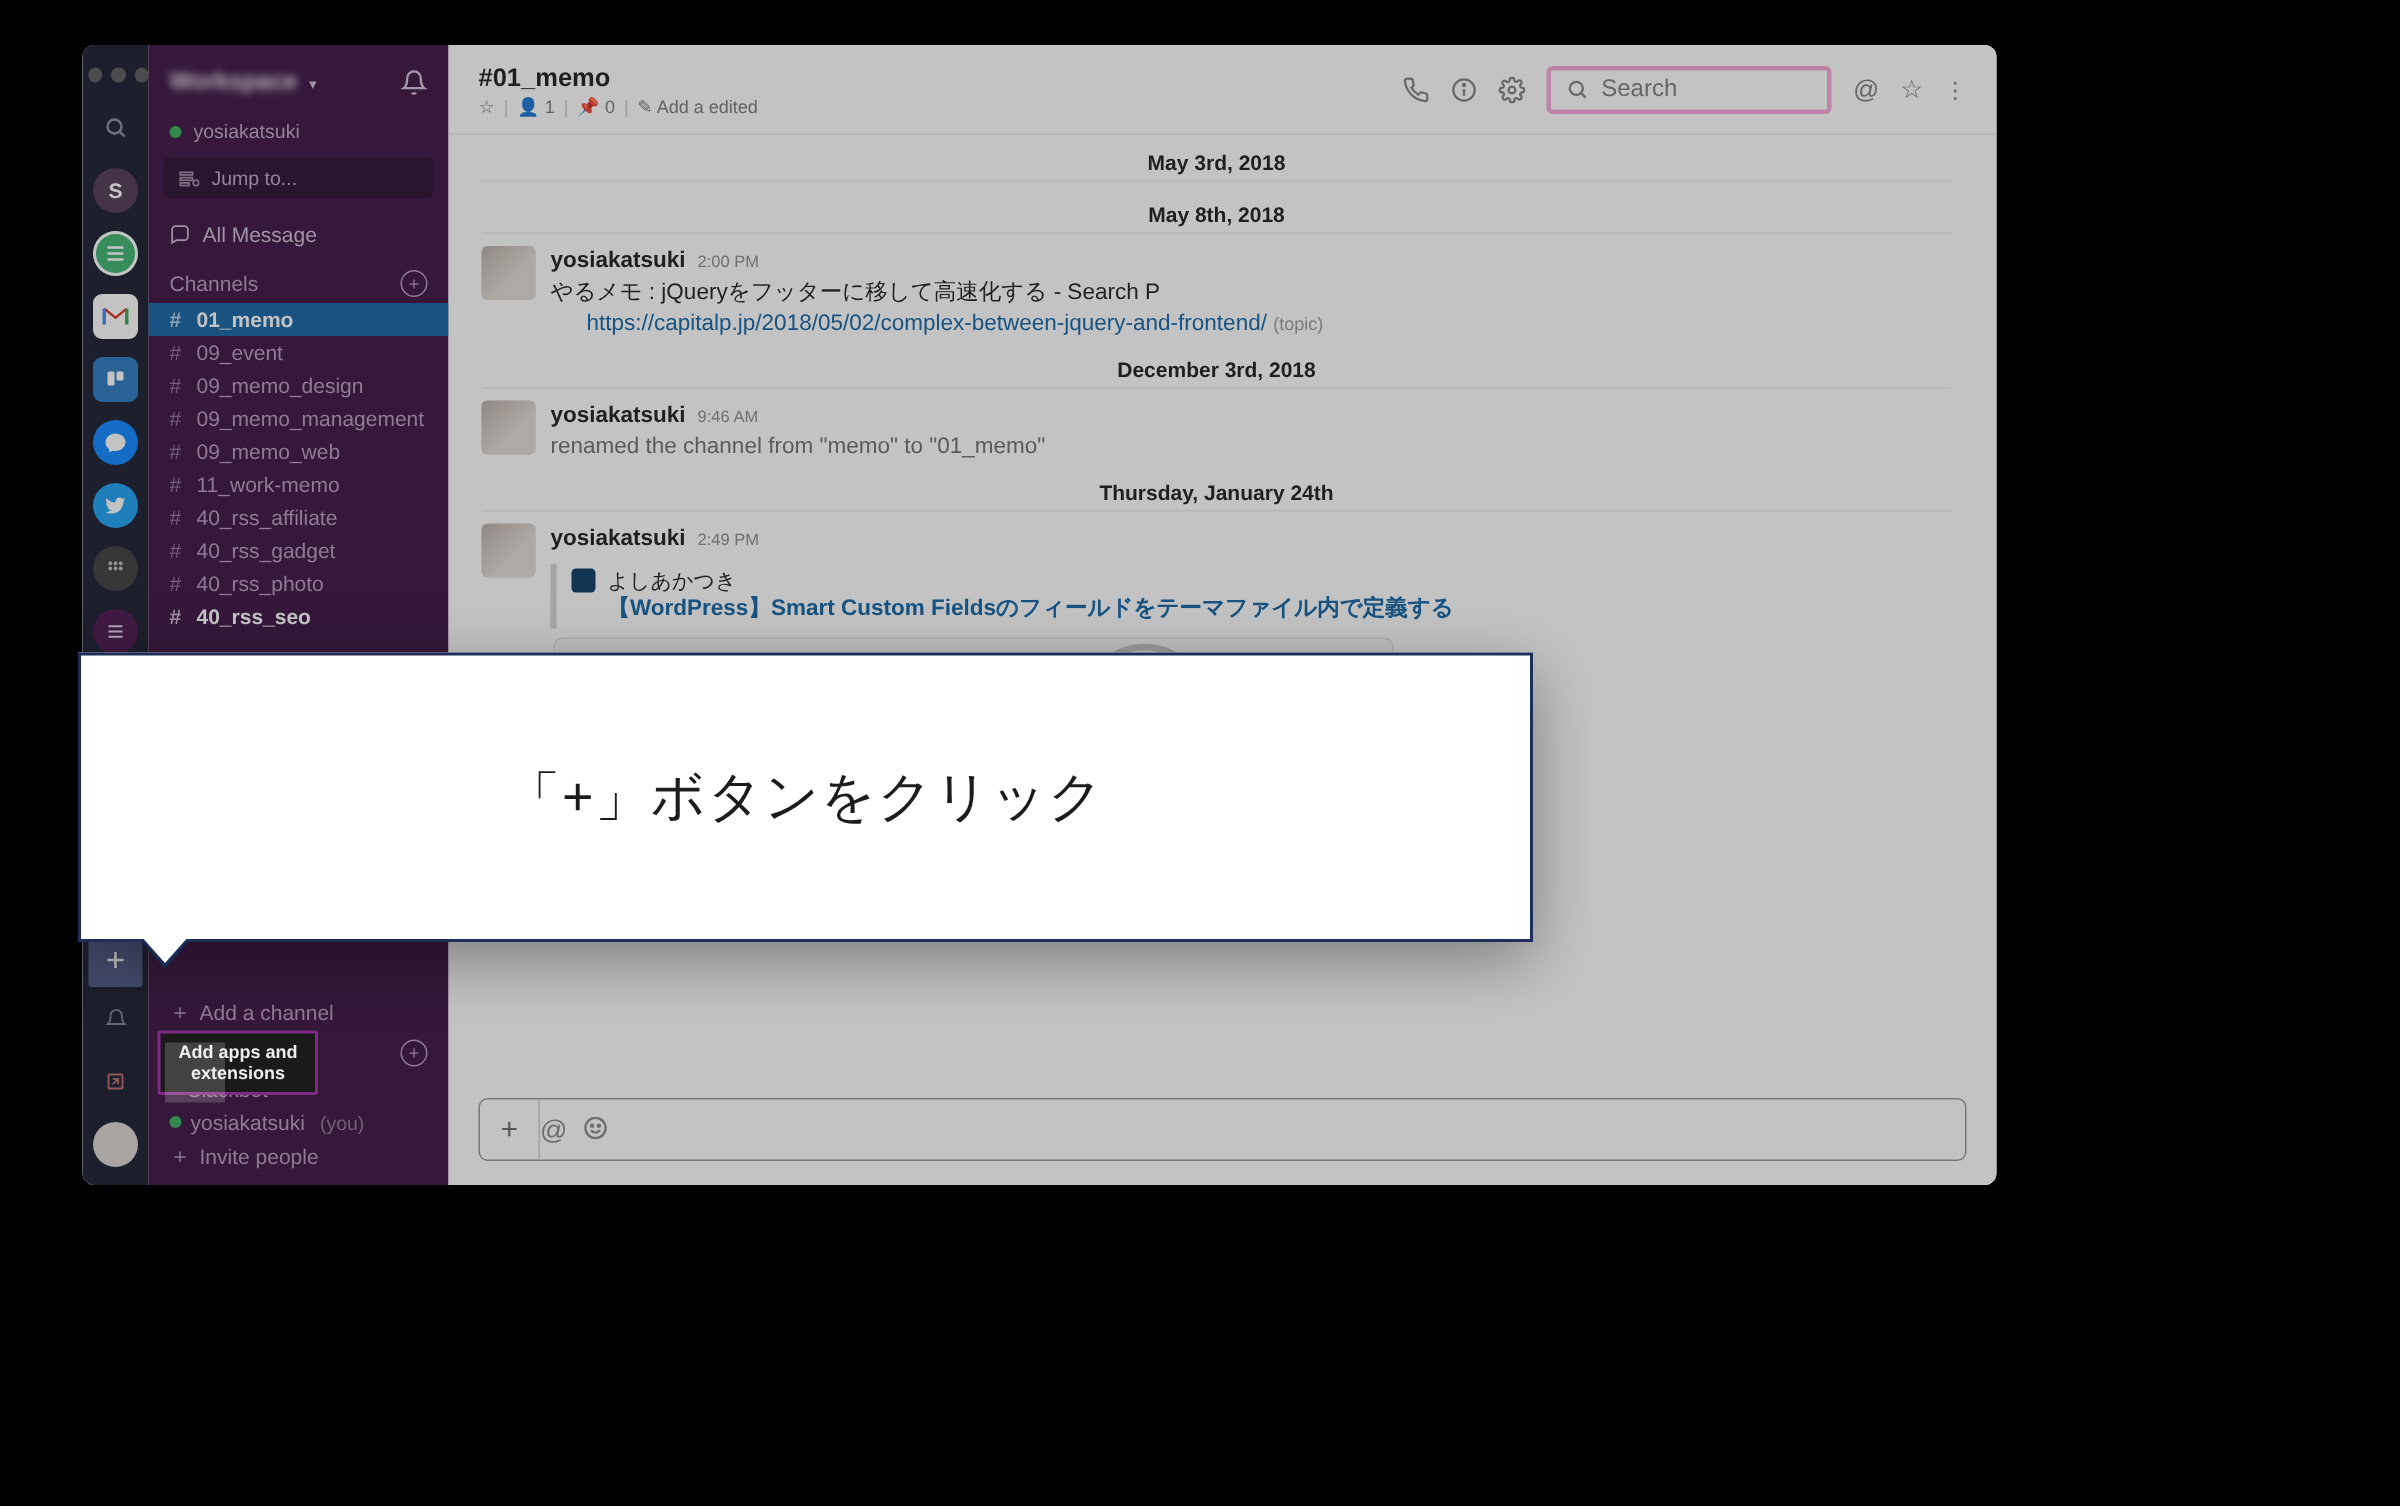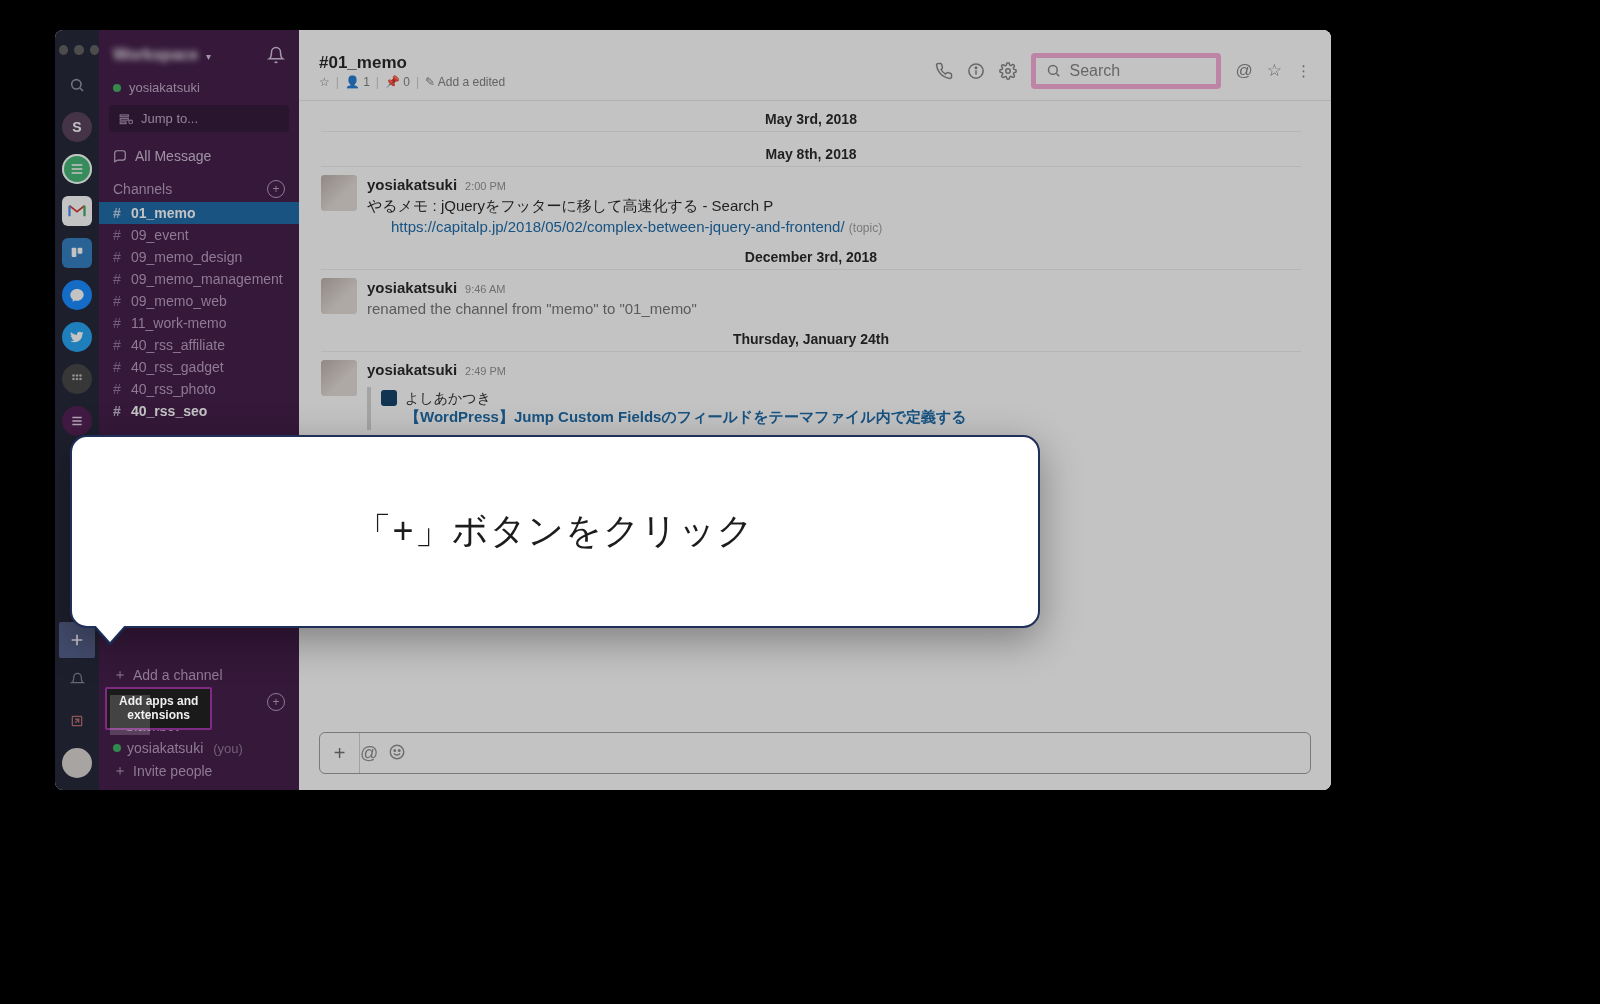--- a/index.html
+++ b/index.html
@@ -103,30 +103,30 @@
     z-index: 5;
   }
 
   
   .main {
     flex:1; display:flex; flex-direction:column; position:relative;
     background:#fff;
   }
   .chat-header {
     height:60px; border-bottom:1px solid #e8e8e8; display:flex; align-items:center;
-    padding: 0 20px; justify-content:space-between;margin-top:11px;
+    padding: 0 20px; justify-content:space-between;
   }
   .ch-left { display:flex; flex-direction:column; gap:2px;}
   .ch-title { font-weight:800; font-size:17px; color:#1d1c1d; }
   .ch-meta { display:flex; align-items:center; gap:6px; color:#7a7a7a; font-size:12px;}
   .ch-meta .sep { color:#c9c9c9; }
   .ch-meta .link { color:#7a7a7a; }
   .ch-right { display:flex; align-items:center; gap:14px; color:#6f6f6f; }
   .search-box {
-    border:5px solid #f9a8d4; border-radius:4px; padding:4px 10px; display:flex; align-items:center; gap:8px;
+    border:3px solid #f9a8d4; border-radius:4px; padding:4px 10px; display:flex; align-items:center; gap:8px;
     width:190px; color:#808080; background:#fff;
   }
   .hicon { font-size:17px; color:#808080; }
   .hicon.small { font-size:15px; }
 
   .chat-scroll {
     flex:1; overflow:hidden; position:relative; padding: 0 30px 0 22px;
   }
   .date-sep {
     text-align:center; color:#1d1c1d; font-weight:700; font-size:14px; padding:6px 0 4px 0;
@@ -172,23 +172,23 @@
   .composer .cicons { display:flex; gap:10px; padding-right:12px; color:#8a8a8a; font-size:18px;}
 
   
   .dim {
     position:absolute; inset:0; background:rgba(40,40,44,0.28); pointer-events:none;
   }
 
   
   .callout {
     position:absolute;
-    left: 70px; top: 435px;
+    left: 52px; top: 435px;
     width: 970px; height: 193px;
-    background:#fff; border:2px solid #1e2f5a; border-radius:17px;
+    background:#fff; border:2px solid #1e2f5a; border-radius:0;
     box-shadow: 0 12px 40px rgba(0,0,0,.35);
     display:flex; align-items:center; justify-content:center;
     z-index: 20;
   }
   .callout-text {
     font-size:36px; color:#1d1c1d; letter-spacing:1px;
   }
   .callout-tail {
     position:absolute; left:94px; top:624px; width:0;height:0;
     border-left:16px solid transparent; border-right:16px solid transparent;
@@ -493,21 +493,21 @@
         <div class="msg-body">
           <div class="msg-head">
             <span class="msg-user">yosiakatsuki</span>
             <span class="msg-time">2:49 PM</span>
           </div>
           <div class="unfurl">
             <div class="unfurl-top">
               <span class="unfurl-icon"></span>
               <span>よしあかつき</span>
             </div>
-            <div><a class="link unfurl-title">【WordPress】Jump Custom Fieldsのフィールドをテーマファイル内で定義する</a></div>
+            <div><a class="link unfurl-title">【WordPress】Smart Custom Fieldsのフィールドをテーマファイル内で定義する</a></div>
           </div>
         </div>
       </div>
 
       <div class="wp-preview">
         <div class="wp-plug">
           <svg width="26" height="26" viewBox="0 0 24 24" fill="none" stroke="#444" stroke-width="2">
               <path d="M9 2v4M15 2v4M7 6h10v5a5 5 0 01-10 0V6zM12 16v6"></path>
             </svg>
         </div>

